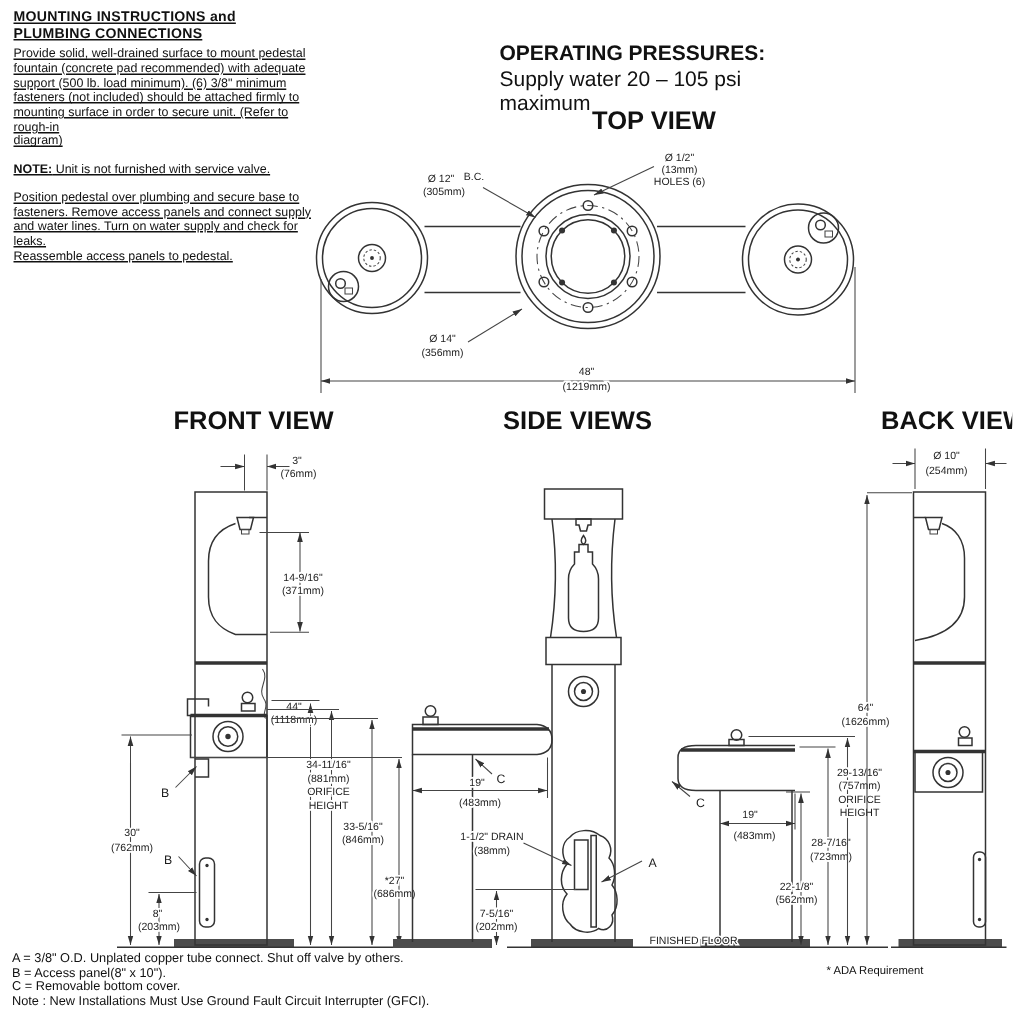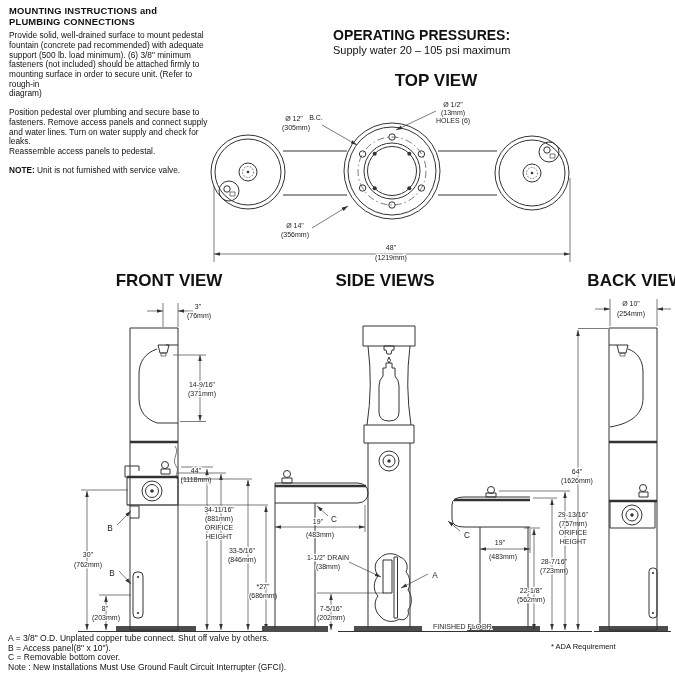--- a/index.html
+++ b/index.html
@@ -1,26 +1,26 @@
 <!DOCTYPE html>
 <html><head>
 <meta charset="utf-8">
 <style>
   html,body{margin:0;padding:0;background:#fff;}
   #page{position:relative;width:675px;height:675px;background:#fff;overflow:hidden;
         font-family:"Liberation Sans",sans-serif;color:#111;}
   .abs{position:absolute;}
-  .instr{left:9px;top:6px;width:204px;}
+  .instr{left:9px;top:6px;width:204px;text-decoration:underline;}
   .instr h1{font-size:9.4px;line-height:10.6px;margin:0;font-weight:bold;white-space:pre-line;letter-spacing:.2px;}
   .instr p{font-size:8.3px;line-height:9.7px;margin:4px 0 0 0;white-space:pre-line;}
   .instr .gap{margin-top:9px;}
   .instr .boldnote{font-size:9.4px;font-weight:bold;margin-top:11px;letter-spacing:.2px;}
   .op{left:333px;top:27px;width:180px;}
   .op .t{font-size:14px;font-weight:bold;}
-  .op .l{font-size:11px;margin-top:1px;}
+  .op .l{font-size:14px;margin-top:1px;}
   .vtitle{font-size:17px;font-weight:bold;text-align:center;width:110px;}
   .notes{left:8px;top:634px;font-size:8.5px;line-height:9.5px;white-space:pre-line;}
   .ada{left:551px;top:642px;font-size:7.5px;}
   svg{position:absolute;left:0;top:0;}
   svg *{vector-effect:non-scaling-stroke;}
   .ln{stroke:#333;stroke-width:1;fill:none;}
   .thick{stroke:#333;stroke-width:2.4;fill:none;}
   .thin{stroke:#444;stroke-width:.7;fill:none;}
   .plate{fill:#4c4c4c;stroke:none;}
   .dim{font-size:7px;fill:#1c1c1c;stroke:#fff;stroke-width:2.4;paint-order:stroke;text-anchor:middle;}
@@ -307,25 +307,25 @@
 
   <div class="abs instr">
     <h1>MOUNTING INSTRUCTIONS and
 PLUMBING CONNECTIONS</h1>
     <p>Provide solid, well-drained surface to mount pedestal
 fountain (concrete pad recommended) with adequate
 support (500 lb. load minimum). (6) 3/8" minimum
 fasteners (not included) should be attached firmly to
 mounting surface in order to secure unit. (Refer to rough-in
 diagram)</p>
+    <p class="gap"><b>NOTE:</b><span> Unit is not furnished with service valve.</span></p>
     <p class="gap">Position pedestal over plumbing and secure base to
 fasteners. Remove access panels and connect supply
 and water lines. Turn on water supply and check for leaks.
 Reassemble access panels to pedestal.</p>
-    <p class="gap"><b>NOTE:</b><span> Unit is not furnished with service valve.</span></p>
   </div>
 
   <div class="abs op">
     <div class="t">OPERATING PRESSURES:</div>
     <div class="l">Supply water 20 – 105 psi maximum</div>
   </div>
 
   <div class="abs vtitle" style="left:381px;top:71px;">TOP VIEW</div>
   <div class="abs vtitle" style="left:114px;top:271px;">FRONT VIEW</div>
   <div class="abs vtitle" style="left:330px;top:271px;">SIDE VIEWS</div>

